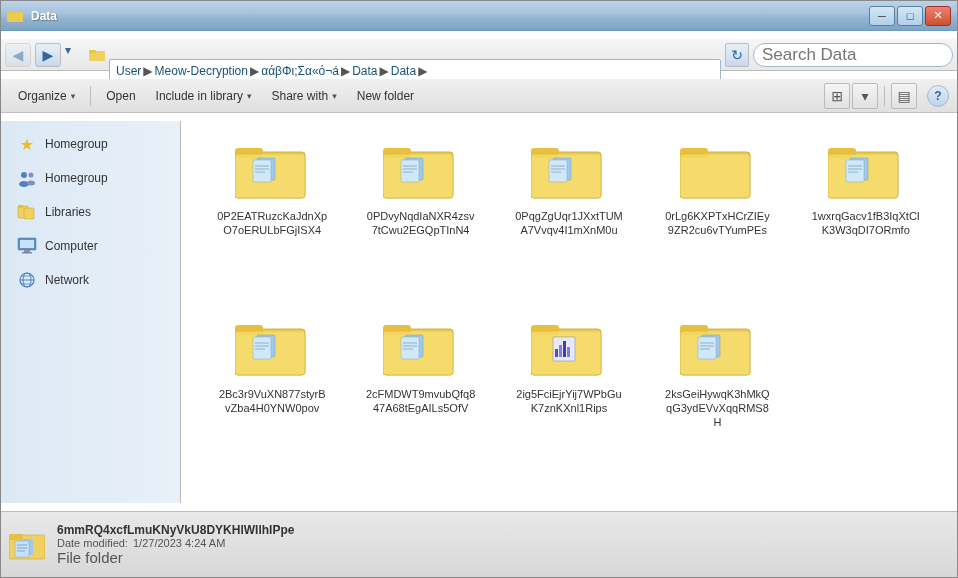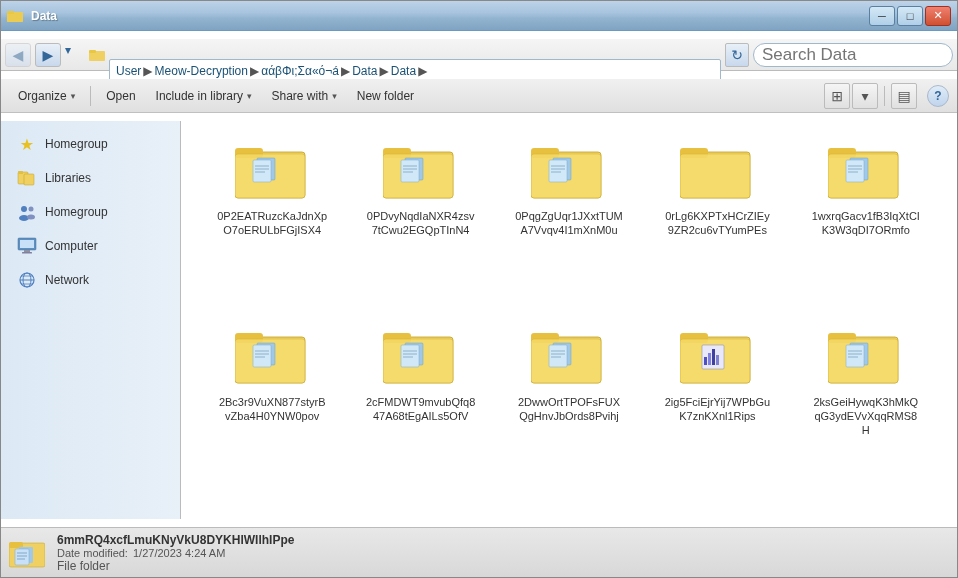--- a/index.html
+++ b/index.html
@@ -128,28 +128,28 @@
     .folder-icon { width: 80px; height: 70px; position: relative; display: flex; align-items: center; justify-content: center; }
 
     .folder-label {
       font-size: 11px; color: #333; text-align: center;
       max-width: 110px; word-break: break-all; line-height: 1.3;
       margin-top: 2px;
     }
 
     
     .status-bar {
-      height: 50px; background: linear-gradient(to bottom, #e8e8e8, #d8d8d8);
+      height: 66px; background: linear-gradient(to bottom, #e8e8e8, #d8d8d8);
       border-top: 1px solid #bbb;
       display: flex; align-items: center; padding: 0 8px; gap: 12px;
     }
     .status-info { display: flex; flex-direction: column; }
     .status-name { font-size: 12px; color: #333; font-weight: bold; }
     .status-meta { font-size: 11px; color: #555; }
-    .status-type { font-size: 12px; color: #555; }
+    .status-type { font-size: 15px; color: #555; }
   </style>
 </head>
 <body>
 
 <div class="window">
 
   <div class="title-bar">
     <div class="title-bar-left">
 
       <svg width="16" height="16" viewBox="0 0 16 16">
@@ -235,39 +235,39 @@
           <div class="sidebar-icon">
               <span style="color:#e8c020;font-size:16px">★</span>
             </div>
           <span>Homegroup</span>
         </div>
       </div>
       <div class="sidebar-section">
         <div class="sidebar-item">
           <div class="sidebar-icon">
             <svg width="20" height="18" viewBox="0 0 20 18">
-              <rect x="1" y="3" width="10" height="12" rx="1" fill="#f0d060" stroke="#c0a020" stroke-width="0.5"></rect>
-              <rect x="1" y="2" width="5" height="3" rx="0.5" fill="#e0c040"></rect>
-              <rect x="7" y="5" width="10" height="11" rx="1" fill="#f0d060" stroke="#c0a020" stroke-width="0.5"></rect>
-            </svg>
-          </div>
-          <span>Libraries</span>
-        </div>
-      </div>
-      <div class="sidebar-section">
-        <div class="sidebar-item">
-          <div class="sidebar-icon">
-            <svg width="20" height="18" viewBox="0 0 20 18">
               <circle cx="7" cy="6" r="3" fill="#5080c0"></circle>
               <ellipse cx="7" cy="15" rx="5" ry="3" fill="#5080c0"></ellipse>
               <circle cx="14" cy="6" r="2.5" fill="#8090c0"></circle>
               <ellipse cx="14" cy="14" rx="4" ry="2.5" fill="#8090c0"></ellipse>
             </svg>
           </div>
           <span>Homegroup</span>
+        </div>
+      </div>
+      <div class="sidebar-section">
+        <div class="sidebar-item">
+          <div class="sidebar-icon">
+            <svg width="20" height="18" viewBox="0 0 20 18">
+              <rect x="1" y="3" width="10" height="12" rx="1" fill="#f0d060" stroke="#c0a020" stroke-width="0.5"></rect>
+              <rect x="1" y="2" width="5" height="3" rx="0.5" fill="#e0c040"></rect>
+              <rect x="7" y="5" width="10" height="11" rx="1" fill="#f0d060" stroke="#c0a020" stroke-width="0.5"></rect>
+            </svg>
+          </div>
+          <span>Libraries</span>
         </div>
       </div>
       <div class="sidebar-section">
         <div class="sidebar-item">
           <div class="sidebar-icon">
             <svg width="20" height="18" viewBox="0 0 20 18">
               <rect x="1" y="1" width="18" height="12" rx="1" fill="#6090c0" stroke="#4070a0" stroke-width="0.5"></rect>
               <rect x="3" y="3" width="14" height="8" fill="#c8e0f8"></rect>
               <rect x="7" y="13" width="6" height="2" fill="#9090a0"></rect>
               <rect x="5" y="15" width="10" height="1.5" rx="0.5" fill="#8080a0"></rect>
@@ -400,37 +400,20 @@
 
       <rect x="22" y="18" width="18" height="22" rx="1" fill="#a0c8e8" stroke="#70a0c0" stroke-width="0.5"></rect>
       <rect x="18" y="20" width="18" height="22" rx="1" fill="#d0e8f8" stroke="#80a8c8" stroke-width="0.5"></rect>
       <line x1="20" y1="26" x2="34" y2="26" stroke="#90b0c8" stroke-width="1"></line>
       <line x1="20" y1="29" x2="34" y2="29" stroke="#90b0c8" stroke-width="1"></line>
       <line x1="20" y1="32" x2="30" y2="32" stroke="#90b0c8" stroke-width="1"></line>
 
   </svg>
             </div>
             <div class="folder-label">2cFMDWT9mvubQfq847A68tEgAILs5OfV</div>
-          </div>
-          <div class="folder-item">
-            <div class="folder-icon">
-              <svg width="75" height="65" viewBox="0 0 75 65">
-    <rect x="0" y="12" width="70" height="46" rx="3" fill="#f0d060" stroke="#c0a020" stroke-width="0.8"></rect>
-    <rect x="0" y="8" width="28" height="10" rx="3" fill="#e8c040"></rect>
-    <rect x="0" y="14" width="70" height="44" rx="3" fill="#f8e070" stroke="#c8aa28" stroke-width="0.5" opacity="0.7"></rect>
-
-      <rect x="22" y="18" width="18" height="22" rx="1" fill="#a0c8e8" stroke="#70a0c0" stroke-width="0.5"></rect>
-      <rect x="18" y="20" width="18" height="22" rx="1" fill="#d0e8f8" stroke="#80a8c8" stroke-width="0.5"></rect>
-      <line x1="20" y1="26" x2="34" y2="26" stroke="#90b0c8" stroke-width="1"></line>
-      <line x1="20" y1="29" x2="34" y2="29" stroke="#90b0c8" stroke-width="1"></line>
-      <line x1="20" y1="32" x2="30" y2="32" stroke="#90b0c8" stroke-width="1"></line>
-
-  </svg>
-            </div>
-            <div class="folder-label">2DwwOrtTPOFsFUXQgHnvJbOrds8Pvihj</div>
           </div>
           <div class="folder-item">
             <div class="folder-icon">
               <svg width="75" height="65" viewBox="0 0 75 65">
     <rect x="0" y="12" width="70" height="46" rx="3" fill="#f0d060" stroke="#c0a020" stroke-width="0.8"></rect>
     <rect x="0" y="8" width="28" height="10" rx="3" fill="#e8c040"></rect>
     <rect x="0" y="14" width="70" height="44" rx="3" fill="#f8e070" stroke="#c8aa28" stroke-width="0.5" opacity="0.7"></rect>
 
       <rect x="22" y="20" width="22" height="24" rx="1" fill="#e8e8f8" stroke="#8080b0" stroke-width="0.5"></rect>
       <rect x="24" y="32" width="3" height="8" fill="#5050c0"></rect>

